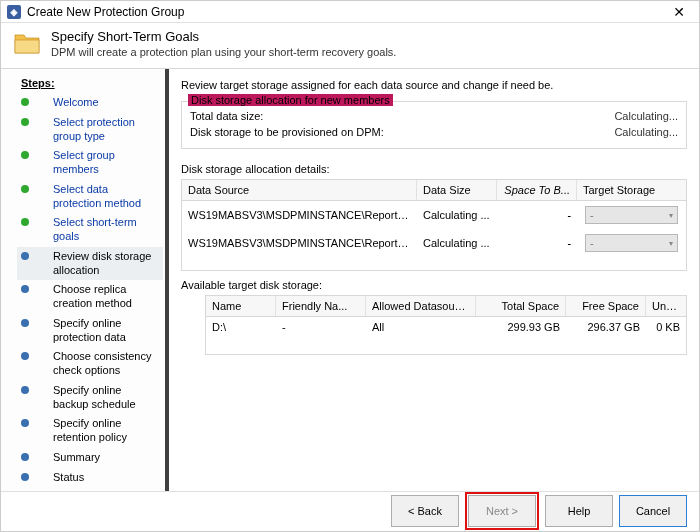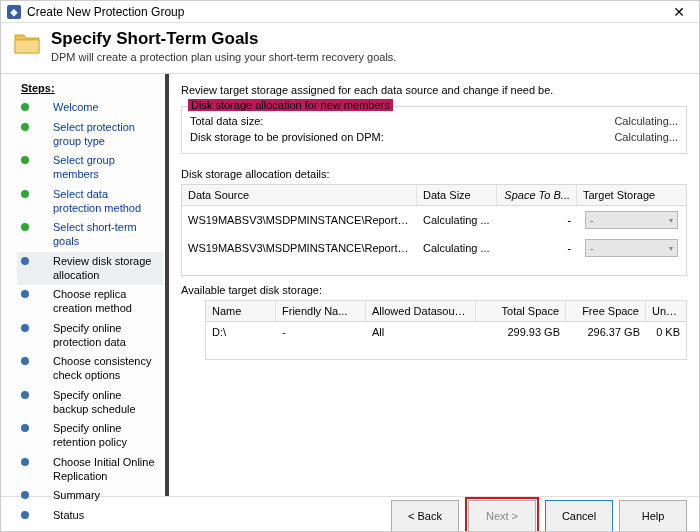--- a/index.html
+++ b/index.html
@@ -48,22 +48,22 @@
     border-bottom: 1px solid #d8d8d8;
   }
   .header .folder-icon {
     width: 28px; height: 24px;
     margin-right: 10px;
     margin-top: 2px;
   }
   .header .folder-icon svg { width: 28px; height: 24px; }
   .header h1 {
     margin: 0 0 2px 0;
-    font-size: 17px;
-    font-weight: 700;
+    font-size: 13px;
+    font-weight: 400;
   }
   .header .sub {
     font-size: 11px;
     color: #333;
   }
   .body {
     display: flex;
     height: calc(100% - 22px - 48px - 38px);
   }
   .steps {
@@ -283,24 +283,20 @@
           <span class="bullet"></span>
           <span class="label">Choose consistency check options</span>
         </div>
         <div class="step pending">
           <span class="bullet"></span>
           <span class="label">Specify online backup schedule</span>
         </div>
         <div class="step pending">
           <span class="bullet"></span>
           <span class="label">Specify online retention policy</span>
-        </div>
-        <div class="step pending">
-          <span class="bullet"></span>
-          <span class="label">Choose Initial Online Replication</span>
         </div>
         <div class="step pending">
           <span class="bullet"></span>
           <span class="label">Summary</span>
         </div>
         <div class="step pending">
           <span class="bullet"></span>
           <span class="label">Status</span>
         </div>
       </div>
@@ -377,15 +373,15 @@
         </div>
     </div>
   </div>
 </div>
 
 <div class="footer">
   <span class="btn">&lt; Back</span>
   <span class="highlight-box">
     <span class="btn disabled">Next &gt;</span>
   </span>
+  <span class="btn">Help</span>
   <span class="btn primary">Cancel</span>
-  <span class="btn">Help</span>
 </div>
 
 </body></html>

